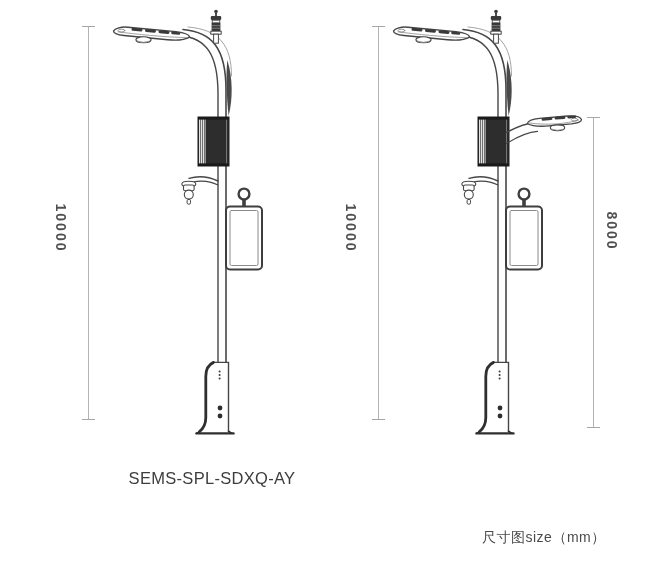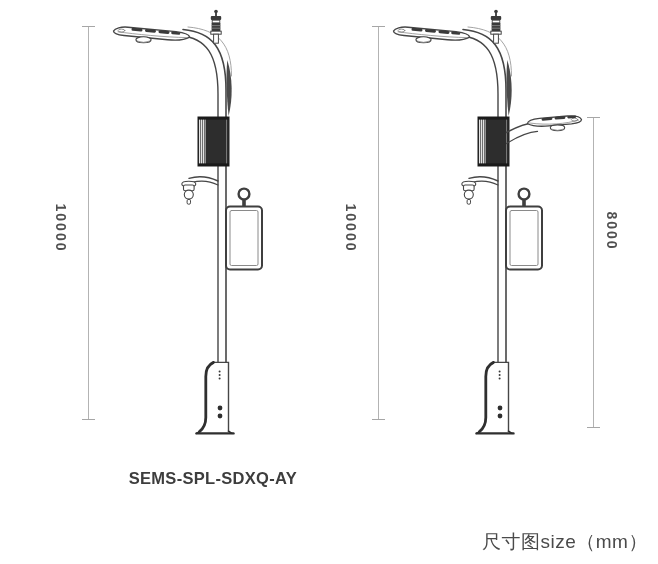--- a/index.html
+++ b/index.html
@@ -15,27 +15,27 @@
   .dim-label {
     position:absolute;
     writing-mode:vertical-rl; text-orientation:mixed;
     transform:translateY(-50%);
     font-size:14px; font-weight:600; letter-spacing:2px;
     color:#4f4f4f; white-space:nowrap;
   }
 
   
   .model-label {
-    position:absolute; width:170px; text-align:right;
-    font-size:16.5px; font-weight:700; letter-spacing:0.3px; color:#3d3d3d;
+    position:absolute; width:170px; text-align:center;
+    font-size:16.5px; font-weight:400; letter-spacing:0.3px; color:#3d3d3d;
   }
 
   
   .caption {
-    position:absolute; font-size:19px; font-weight:500;
+    position:absolute; font-size:14px; font-weight:500;
     letter-spacing:0.5px; color:#4a4a4a; white-space:nowrap;
   }
 </style>
 </head>
 <body>
 
 <div class="canvas">
 
   <svg class="drawing-svg" width="658" height="564" viewBox="0 0 658 564">
     <defs>

